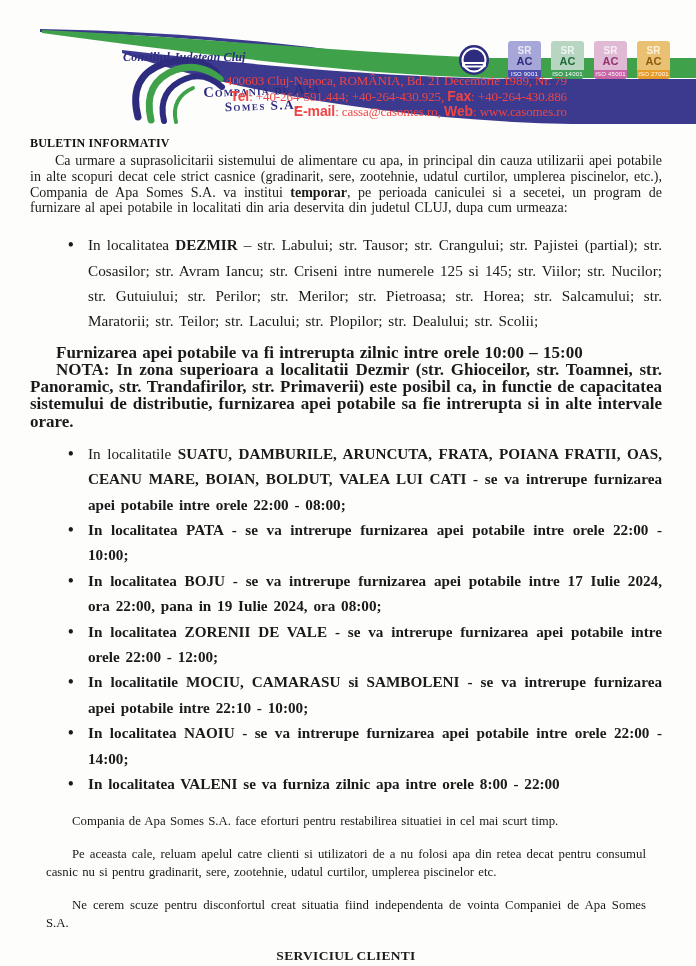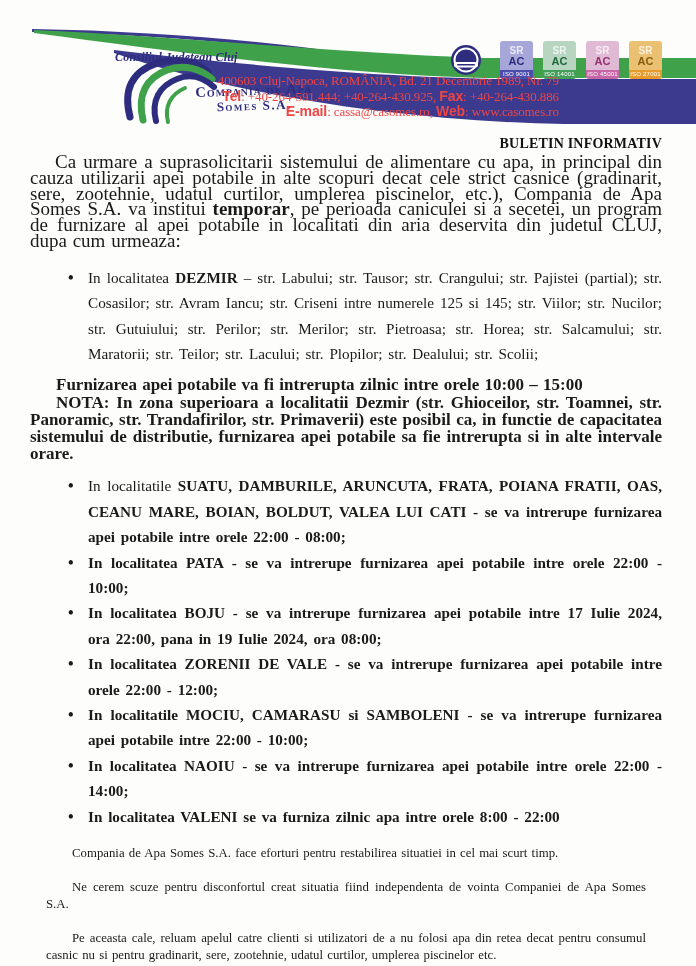--- a/index.html
+++ b/index.html
@@ -6,21 +6,21 @@
   .page{
     position:relative;
     width:696px;height:966px;
     margin:0 auto;
     background:#fdfdfc;
     font-family:"Liberation Serif","DejaVu Serif",serif;
     color:#1a1a1a;
     overflow:hidden;
   }
   
-  .letterhead{position:absolute;top:0;left:4px;width:588px;height:128px;}
+  .letterhead{position:absolute;top:0;left:12px;width:588px;height:128px;}
   .letterhead svg.swoosh{position:absolute;top:0;left:0;}
   .council{
     position:absolute;left:111px;top:50px;
     font-size:12px;font-weight:bold;font-style:italic;
     color:#2e2c7e;letter-spacing:.2px;
   }
   .brand-name{
     position:absolute;left:160px;top:83px;width:180px;
     text-align:center;color:#2e2c7e;
     font-variant:small-caps;font-weight:bold;line-height:15px;
@@ -44,26 +44,26 @@
   .addr{
     position:absolute;right:33px;top:73px;text-align:right;
     color:#ef4444;font-size:13px;line-height:15.5px;letter-spacing:-.1px;
     white-space:nowrap;
   }
   .addr b{font-family:"Liberation Sans",sans-serif;font-size:14px;}
   
   .content{position:absolute;top:128px;left:0;width:696px;padding:0;}
   .inner{padding:0 34px 0 30px;}
   h1.title{
-    margin:8px 0 2px 0;text-align:right;
-    font-size:14px;font-weight:bold;letter-spacing:.2px;color:#111;
+    margin:8px 0 2px 0;text-align:left;
+    font-size:12px;font-weight:bold;letter-spacing:.2px;color:#111;
   }
   p.intro{
     margin:2px 0 0 0;text-align:justify;text-indent:25px;
-    font-size:19px;line-height:15.8px;word-spacing:1px;
+    font-size:14px;line-height:15.8px;word-spacing:1px;
   }
   ul.blist{
     list-style:none;margin:0;padding:0 0 0 37px;
   }
   ul.blist li{
     position:relative;padding-left:21px;
     font-size:15.2px;line-height:25.4px;
     text-align:justify;word-spacing:2px;
   }
   ul.blist li::before{
@@ -169,28 +169,28 @@
       <div class="note">
         <p>Furnizarea apei potabile va fi intrerupta zilnic intre orele 10:00 – 15:00</p>
         <p>NOTA: In zona superioara a localitatii Dezmir (str. Ghioceilor, str. Toamnei, str. Panoramic, str. Trandafirilor, str. Primaverii) este posibil ca, in functie de capacitatea sistemului de distributie, furnizarea apei potabile sa fie intrerupta si in alte intervale orare.</p>
       </div>
 
       <ul class="blist second">
         <li><span>In localitatile </span><b>SUATU, DAMBURILE, ARUNCUTA, FRATA, POIANA FRATII, OAS, CEANU MARE, BOIAN, BOLDUT, VALEA LUI CATI - se va intrerupe furnizarea apei potabile intre orele 22:00 - 08:00;</b></li>
         <li><span></span><b>In localitatea PATA - se va intrerupe furnizarea apei potabile intre orele 22:00 - 10:00;</b></li>
         <li><span></span><b>In localitatea BOJU - se va intrerupe furnizarea apei potabile intre 17 Iulie 2024, ora 22:00, pana in 19 Iulie 2024, ora 08:00;</b></li>
         <li><span></span><b>In localitatea ZORENII DE VALE - se va intrerupe furnizarea apei potabile intre orele 22:00 - 12:00;</b></li>
-        <li><span></span><b>In localitatile MOCIU, CAMARASU si SAMBOLENI - se va intrerupe furnizarea apei potabile intre 22:00 - 10:00;</b></li>
+        <li><span></span><b>In localitatile MOCIU, CAMARASU si SAMBOLENI - se va intrerupe furnizarea apei potabile intre 22:10 - 10:00;</b></li>
         <li><span></span><b>In localitatea NAOIU - se va intrerupe furnizarea apei potabile intre orele 22:00 - 14:00;</b></li>
         <li><span></span><b>In localitatea VALENI se va furniza zilnic apa intre orele 8:00 - 22:00</b></li>
       </ul>
 
       <div class="footer">
         <p>Compania de Apa Somes S.A. face eforturi pentru restabilirea situatiei in cel mai scurt timp.</p>
+        <p>Pe aceasta cale, reluam apelul catre clienti si utilizatori de a nu folosi apa din retea decat pentru consumul casnic nu si pentru gradinarit, sere, zootehnie, udatul curtilor, umplerea piscinelor etc.</p>
         <p>Ne cerem scuze pentru disconfortul creat situatia fiind independenta de vointa Companiei de Apa Somes S.A.</p>
-        <p>Pe aceasta cale, reluam apelul catre clienti si utilizatori de a nu folosi apa din retea decat pentru consumul casnic nu si pentru gradinarit, sere, zootehnie, udatul curtilor, umplerea piscinelor etc.</p>
       </div>
 
       <p class="service">SERVICIUL CLIENTI</p>
 
     </div>
   </div>
 </div>
 
 </body></html>

